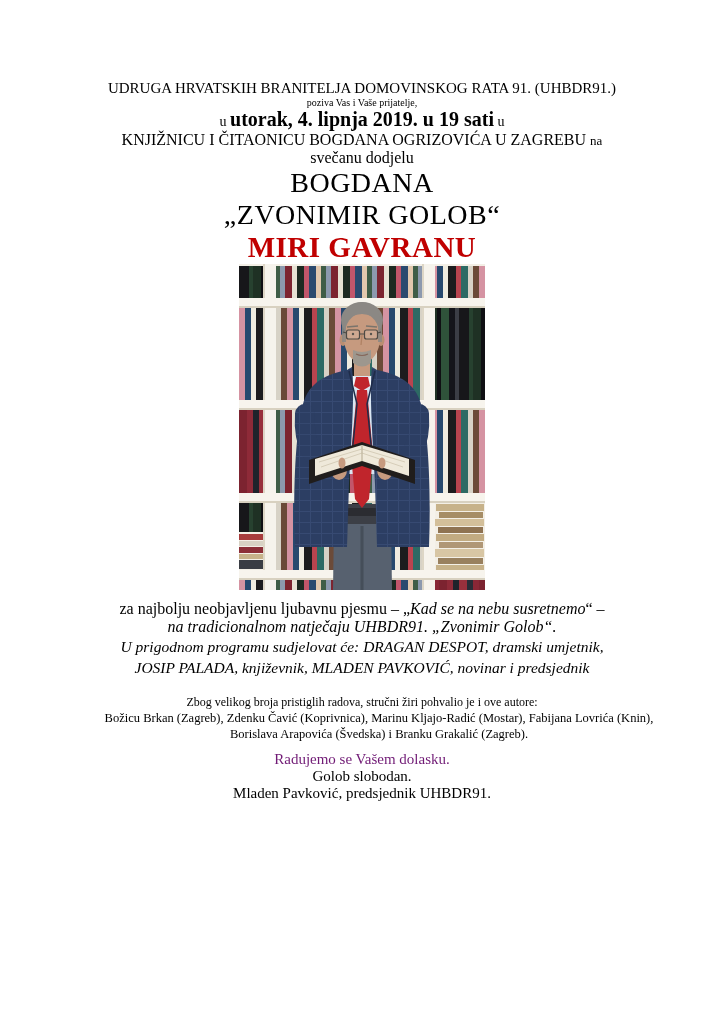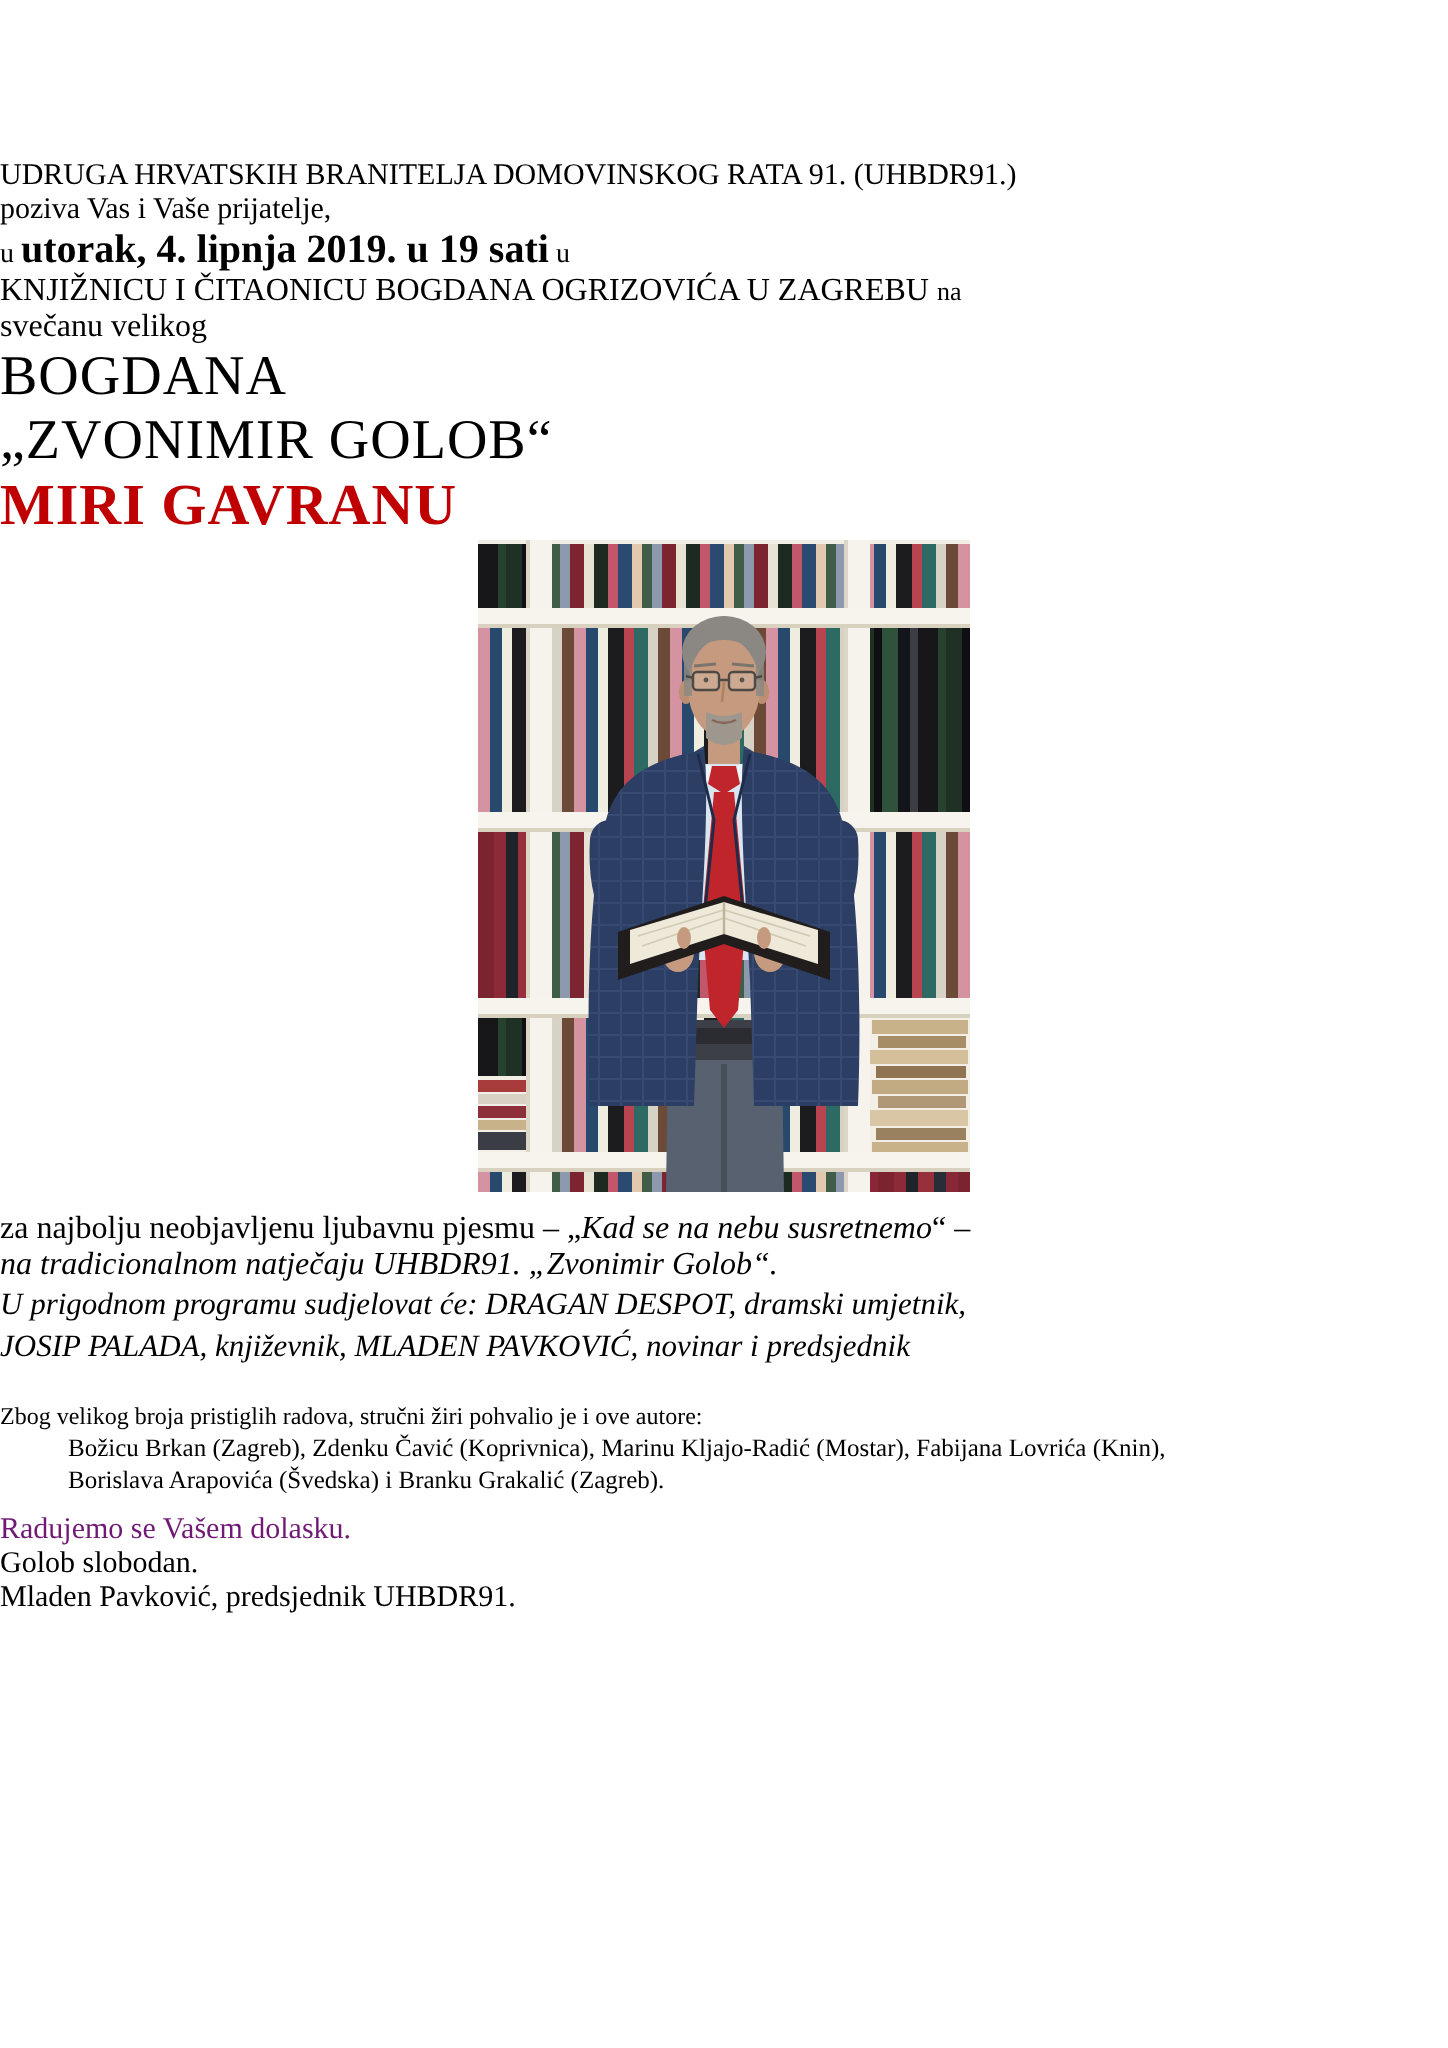--- a/index.html
+++ b/index.html
@@ -1,24 +1,24 @@
 <!DOCTYPE html>
 <html><head>
 <meta charset="utf-8">
 <style>
   html,body { margin:0; padding:0; background:#ffffff; }
   .page {
     width:724px; height:1024px; box-sizing:border-box;
     margin:0 auto; background:#ffffff; color:#000;
     font-family:"Liberation Serif","DejaVu Serif",serif;
-    text-align:left; padding-top:80px; overflow:hidden;
+    text-align:center; padding-top:80px; overflow:hidden;
   }
   .page p { margin:0; }
   .l-org      { font-size:15px; margin-bottom:10px; }
-  .l-invite   { font-size:15px; margin-bottom:8px; }
+  .l-invite   { font-size:10px; margin-bottom:8px; }
   .l-date     { font-size:14px; margin-bottom:9px; }
   .l-date .big{ font-size:20px; font-weight:bold; }
   .l-venue    { font-size:16px; margin-bottom:11px; }
   .suffix-sm  { font-size:13px; }
   .l-occasion { font-size:16px; margin-bottom:12px; }
   .t-award    { font-size:28px; font-weight:normal; margin-bottom:4px; letter-spacing:.5px; }
   .t-golob    { font-size:28px; font-weight:normal; margin-bottom:8px; letter-spacing:.5px; }
   .t-recipient{ font-size:29px; font-weight:bold; color:#c00000; margin-bottom:8px; letter-spacing:.5px; }
   .photo-wrap { width:246px; height:326px; margin:0 auto 10px auto; }
   .photo-wrap svg { display:block; }
@@ -39,21 +39,21 @@
 
 <div class="page">
 
   <p class="l-org">UDRUGA HRVATSKIH BRANITELJA DOMOVINSKOG RATA 91. (UHBDR91.)</p>
   <p class="l-invite">poziva Vas i Vaše prijatelje,</p>
 
   <p class="l-date"><span>u </span><span class="big">utorak, 4. lipnja 2019. u 19 sati</span><span> u</span></p>
 
   <p class="l-venue"><span>KNJIŽNICU I ČITAONICU BOGDANA OGRIZOVIĆA U ZAGREBU</span> <span class="suffix-sm">na</span></p>
 
-  <p class="l-occasion">svečanu velikog</p>
+  <p class="l-occasion">svečanu dodjelu</p>
 
   <p class="t-award">BOGDANA</p>
   <p class="t-golob">„ZVONIMIR GOLOB“</p>
   <p class="t-recipient">MIRI GAVRANU</p>
 
   <div class="photo-wrap">
     <svg width="246" height="326" viewBox="0 0 246 326" xmlns="http://www.w3.org/2000/svg">
       <defs>
         <pattern id="booksA" width="46" height="100" patternUnits="userSpaceOnUse">
           <rect x="0" width="7" height="100" fill="#7c2430"></rect>

